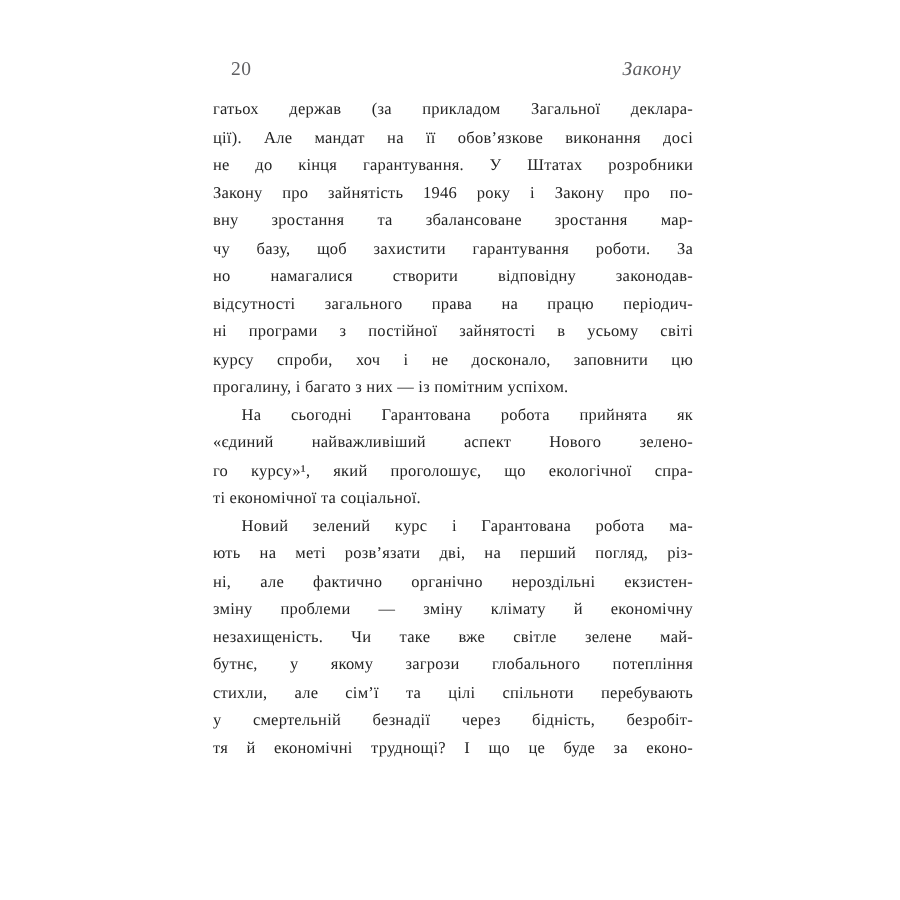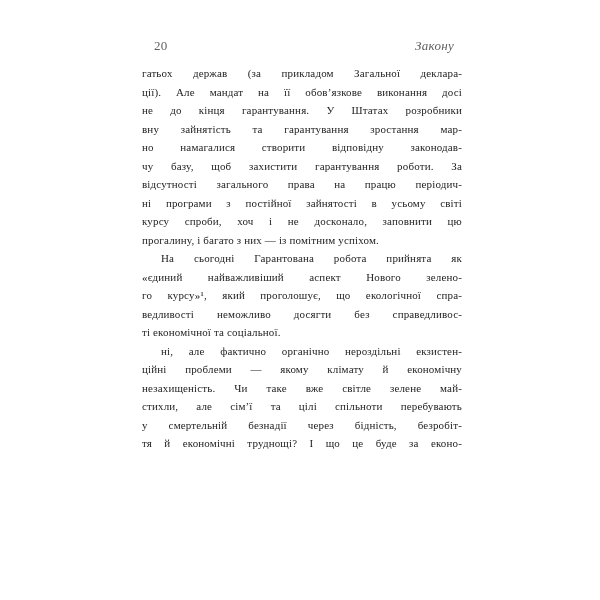--- a/index.html
+++ b/index.html
@@ -71,38 +71,41 @@
   <div class="running-header">
     <span class="folio">20</span>
     <span class="running-title">Закону</span>
   </div>
 
   <div class="body-text">
       <div class="paragraph">
         <div class="line">гатьох держав (за прикладом Загальної деклара-</div>
         <div class="line">ції). Але мандат на її обов’язкове виконання досі</div>
         <div class="line">не до кінця гарантування. У Штатах розробники</div>
-        <div class="line">вну зайнятість та гарантування зростання мар-</div>
+        <div class="line">Закону про зайнятість 1946 року і Закону про по-</div>
+        <div class="line">вну зростання та збалансоване зростання мар-</div>
+        <div class="line">чу базу, щоб захистити гарантування роботи. За</div>
         <div class="line">но намагалися створити відповідну законодав-</div>
-        <div class="line">чу базу, щоб захистити гарантування роботи. За</div>
         <div class="line">відсутності загального права на працю періодич-</div>
         <div class="line">ні програми з постійної зайнятості в усьому світі</div>
         <div class="line">курсу спроби, хоч і не досконало, заповнити цю</div>
         <div class="line line-last">прогалину, і багато з них — із помітним успіхом.</div>
       </div>
       <div class="paragraph indent">
         <div class="line">На сьогодні Гарантована робота прийнята як</div>
         <div class="line">«єдиний найважливіший аспект Нового зелено-</div>
         <div class="line">го курсу»¹, який проголошує, що екологічної спра-</div>
-        <div class="line">ведливості неможливо досягти без справедливос-</div>
         <div class="line line-last">ті економічної та соціальної.</div>
       </div>
       <div class="paragraph indent">
+        <div class="line">Новий зелений курс і Гарантована робота ма-</div>
+        <div class="line">ють на меті розв’язати дві, на перший погляд, різ-</div>
         <div class="line">ні, але фактично органічно нероздільні екзистен-</div>
-        <div class="line">ційні проблеми — якому клімату й економічну</div>
+        <div class="line">зміну проблеми — зміну клімату й економічну</div>
         <div class="line">незахищеність. Чи таке вже світле зелене май-</div>
+        <div class="line">бутнє, у якому загрози глобального потепління</div>
         <div class="line">стихли, але сім’ї та цілі спільноти перебувають</div>
         <div class="line">у смертельній безнадії через бідність, безробіт-</div>
         <div class="line">тя й економічні труднощі? І що це буде за еконо-</div>
       </div>
     </div>
 
 </div>
 
 </body></html>

